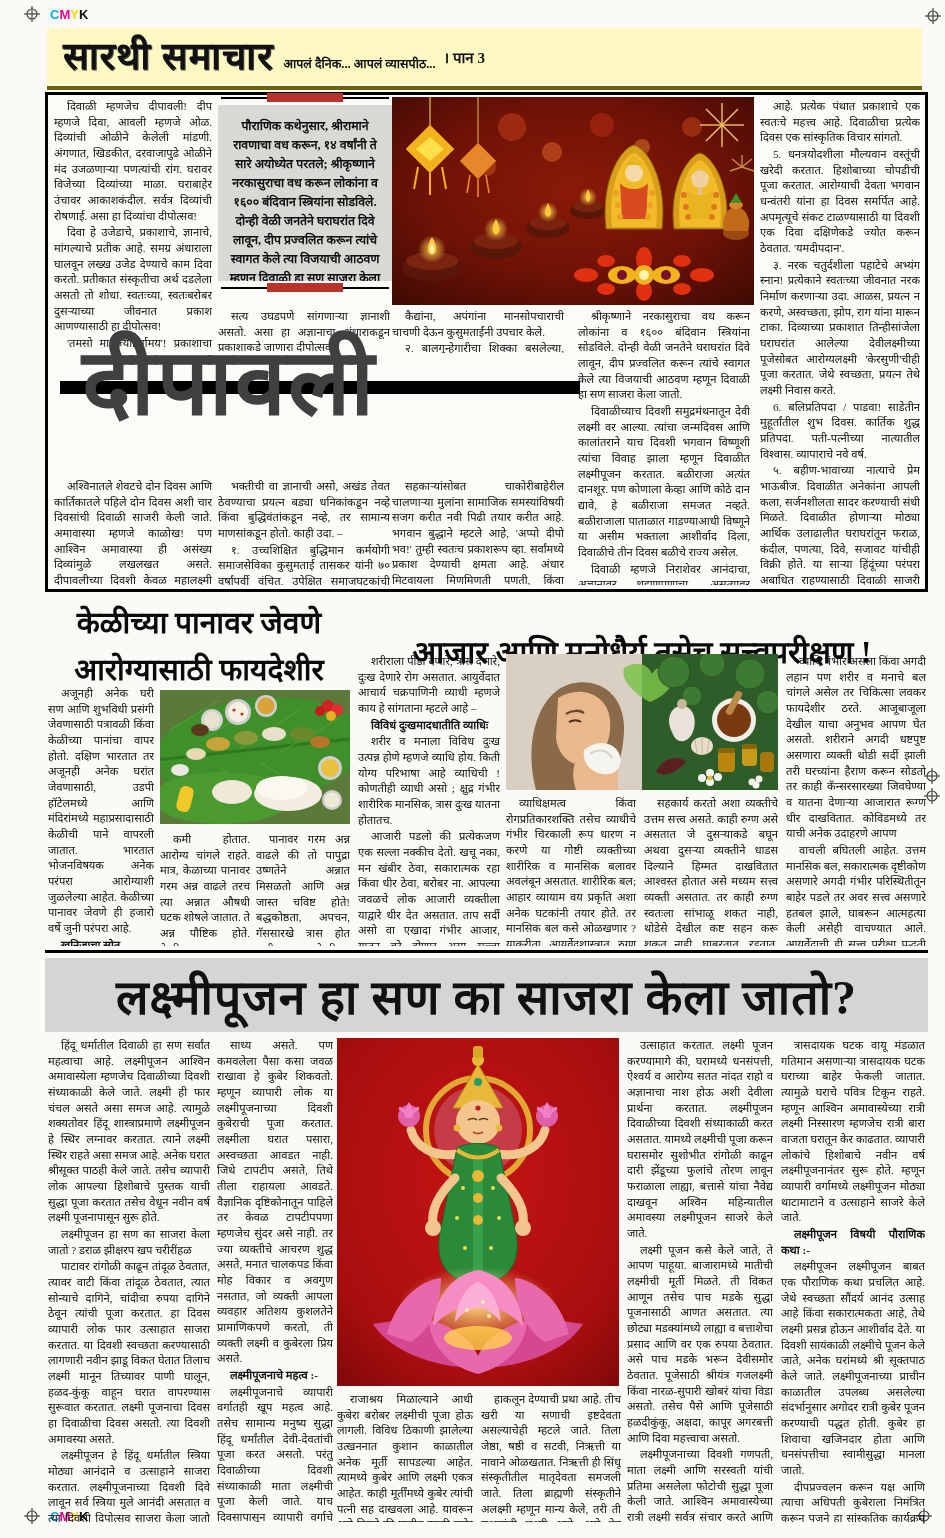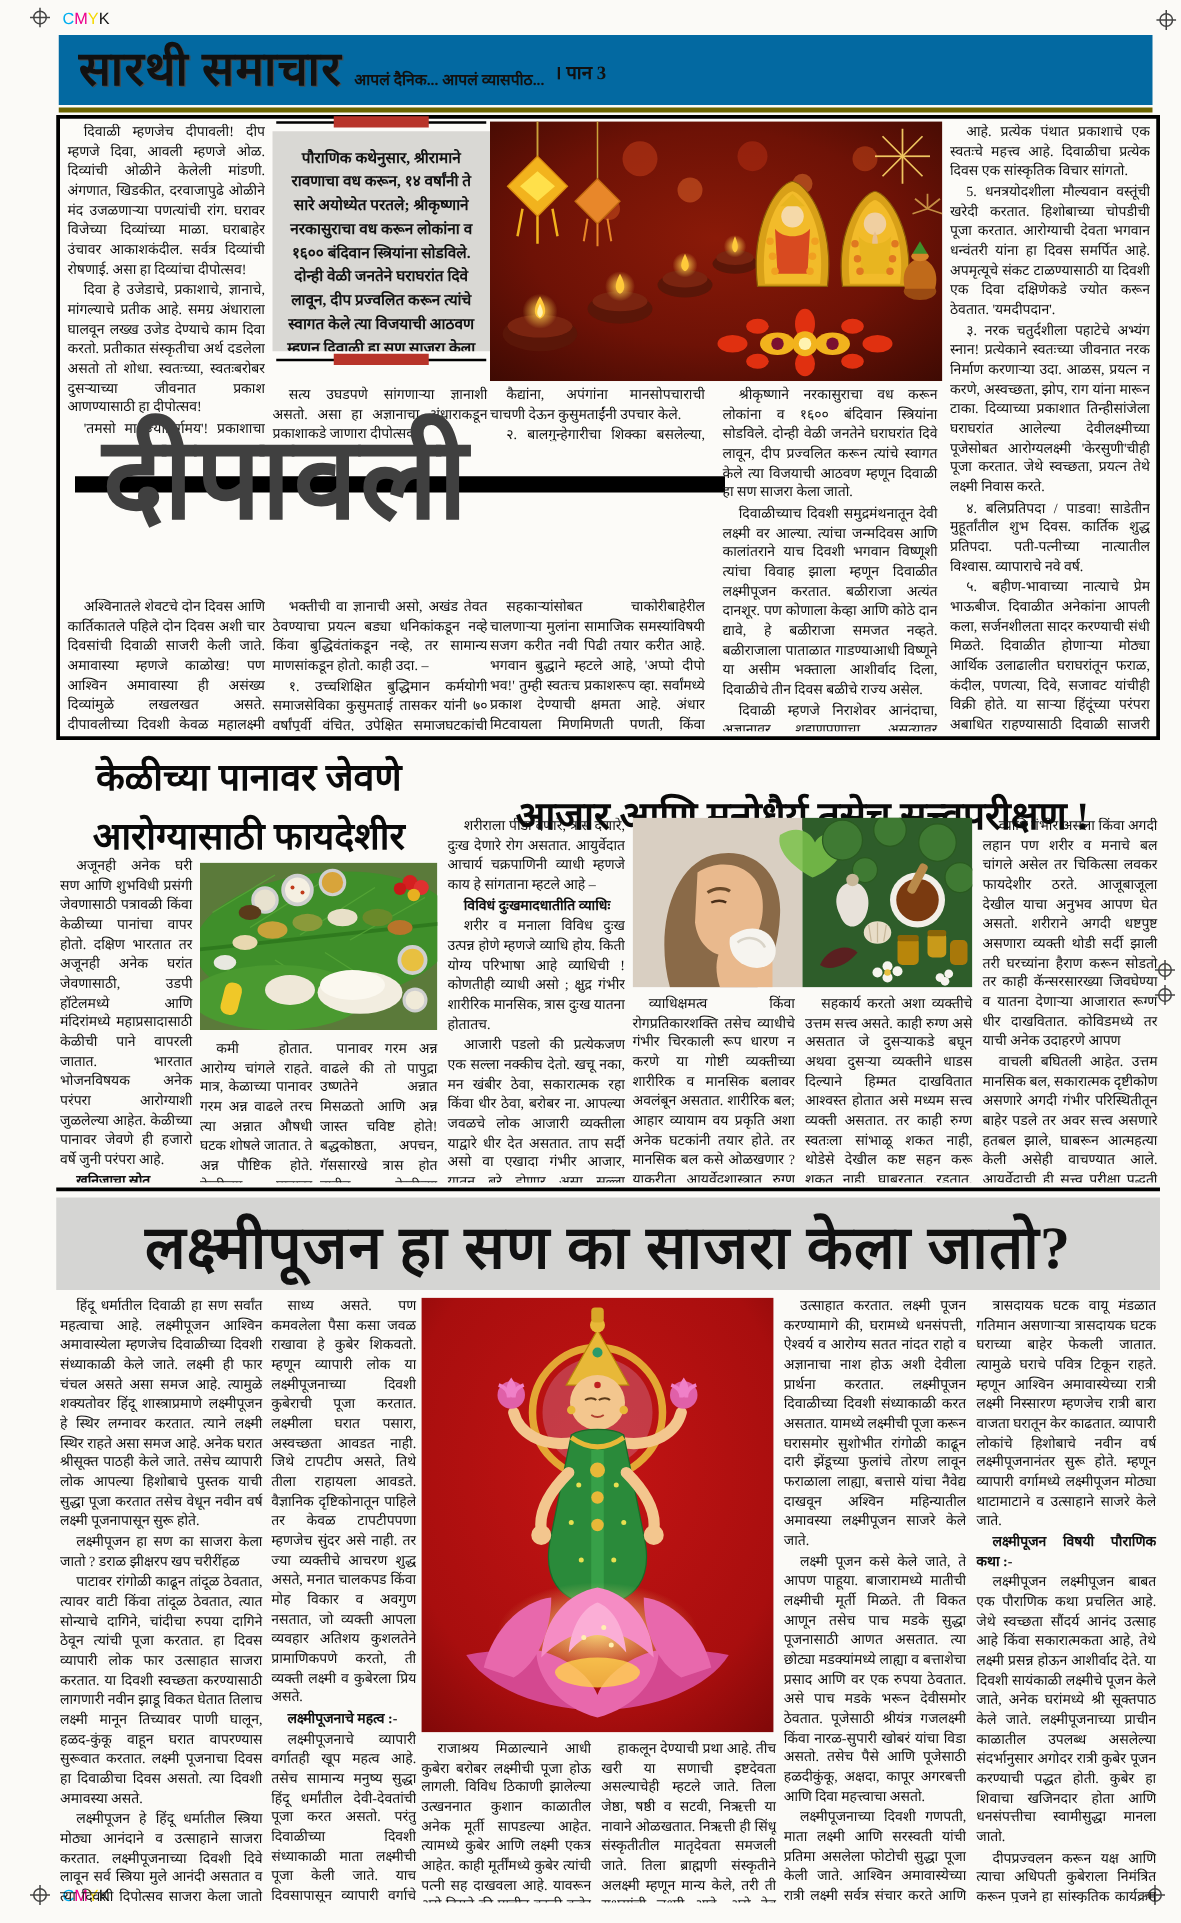--- a/index.html
+++ b/index.html
@@ -2,24 +2,24 @@
 <html><head>
 <meta charset="utf-8">
 <style>
   html,body{margin:0;padding:0;}
   body{width:945px;height:1538px;position:relative;background:#fbfaf7;
        font-family:"Liberation Serif","DejaVu Serif",serif;color:#111;}
   .abs{position:absolute;}
   
   .reg{position:absolute;width:16px;height:16px;}
   .cmyk{position:absolute;font-family:"Liberation Sans","DejaVu Sans",sans-serif;
-        font-size:13px;font-weight:normal;letter-spacing:0px;}
+        font-size:13px;font-weight:bold;letter-spacing:0px;}
   .cmyk .c{color:#00aeef}.cmyk .m{color:#ec008c}.cmyk .y{color:#f5d900}.cmyk .k{color:#111}
   
-  .masthead{left:47px;top:28px;width:875px;height:56px;background:#0369a1;
+  .masthead{left:47px;top:28px;width:875px;height:56px;background:#fef9c3;
             display:flex;align-items:center;}
   .mast-title{font-size:38px;font-weight:900;line-height:1;margin-left:16px;
               text-shadow:1px 1px 0 #4a4a4a;letter-spacing:1px;white-space:nowrap;}
   .mast-tagline{font-size:12.5px;font-weight:bold;margin-left:10px;margin-top:14px;white-space:nowrap;}
   .mast-date{margin-left:auto;font-size:20px;font-weight:900;white-space:nowrap;}
   .mast-page{font-size:15px;font-weight:bold;margin:0 12px 0 8px;margin-top:2px;white-space:nowrap;}
   .mast-rule{left:47px;top:86px;width:875px;height:4px;background:#6b6400;}
   
   .col{position:absolute;font-size:11.2px;line-height:1.4;text-align:justify;overflow:hidden;}
   .col .p{margin:0 0 1px 0;text-indent:13px;}
@@ -286,21 +286,21 @@
     </div>
   <div class="col" style="left:530px;top:214px;width:172px;height:276px;">
       <p class="p">श्रीकृष्णाने नरकासुराचा वध करून लोकांना व १६०० बंदिवान स्त्रियांना सोडविले. दोन्ही वेळी जनतेने घराघरांत दिवे लावून, दीप प्रज्वलित करून त्यांचे स्वागत केले त्या विजयाची आठवण म्हणून दिवाळी हा सण साजरा केला जातो.</p>
       <p class="p">दिवाळीच्याच दिवशी समुद्रमंथनातून देवी लक्ष्मी वर आल्या. त्यांचा जन्मदिवस आणि कालांतराने याच दिवशी भगवान विष्णूशी त्यांचा विवाह झाला म्हणून दिवाळीत लक्ष्मीपूजन करतात. बळीराजा अत्यंत दानशूर. पण कोणाला केव्हा आणि कोठे दान द्यावे, हे बळीराजा समजत नव्हते. बळीराजाला पाताळात गाडण्याआधी विष्णूने या असीम भक्ताला आशीर्वाद दिला, दिवाळीचे तीन दिवस बळीचे राज्य असेल.</p>
       <p class="p">दिवाळी म्हणजे निराशेवर आनंदाचा, अज्ञानावर शहाणपणाचा, असत्यावर सत्याचा, ठेविलेला विजय होय. वाईट गोष्टींची सतत चर्चा करण्यापेक्षा आपल्याकडे असलेल्या चांगल्या गोष्टींवर प्रकाश टाकत दुसऱ्यासाठी एक आशेचा दिवा लावावा.</p>
     </div>
   <div class="col" style="left:712px;top:4px;width:160px;height:486px;">
       <p class="p">आहे. प्रत्येक पंथात प्रकाशाचे एक स्वतःचे महत्त्व आहे. दिवाळीचा प्रत्येक दिवस एक सांस्कृतिक विचार सांगतो.</p>
       <p class="p">5. धनत्रयोदशीला मौल्यवान वस्तूंची खरेदी करतात. हिशोबाच्या चोपडीची पूजा करतात. आरोग्याची देवता भगवान धन्वंतरी यांना हा दिवस समर्पित आहे. अपमृत्यूचे संकट टाळण्यासाठी या दिवशी एक दिवा दक्षिणेकडे ज्योत करून ठेवतात. 'यमदीपदान'.</p>
       <p class="p">३. नरक चतुर्दशीला पहाटेचे अभ्यंग स्नान! प्रत्येकाने स्वतःच्या जीवनात नरक निर्माण करणाऱ्या उदा. आळस, प्रयत्न न करणे, अस्वच्छता, झोप, राग यांना मारून टाका. दिव्याच्या प्रकाशात तिन्हीसांजेला घराघरांत आलेल्या देवीलक्ष्मीच्या पूजेसोबत आरोग्यलक्ष्मी 'केरसुणी'चीही पूजा करतात. जेथे स्वच्छता, प्रयत्न तेथे लक्ष्मी निवास करते.</p>
-      <p class="p">४. बलिप्रतिपदा / पाडवा! साडेतीन मुहूर्तांतील शुभ दिवस. कार्तिक शुद्ध प्रतिपदा. पती-पत्नीच्या नात्यातील विश्वास. व्यापाराचे नवे वर्ष.</p>
+      <p class="p">6. बलिप्रतिपदा / पाडवा! साडेतीन मुहूर्तांतील शुभ दिवस. कार्तिक शुद्ध प्रतिपदा. पती-पत्नीच्या नात्यातील विश्वास. व्यापाराचे नवे वर्ष.</p>
       <p class="p">५. बहीण-भावाच्या नात्याचे प्रेम भाऊबीज. दिवाळीत अनेकांना आपली कला, सर्जनशीलता सादर करण्याची संधी मिळते. दिवाळीत होणाऱ्या मोठ्या आर्थिक उलाढालीत घराघरांतून फराळ, कंदील, पणत्या, दिवे, सजावट यांचीही विक्री होते. या साऱ्या हिंदूंच्या परंपरा अबाधित राहण्यासाठी दिवाळी साजरी केली जाते.</p>
     </div>
 </section>
 
 <section class="abs" style="left:48px;top:600px;width:302px;height:348px;">
   <div class="mid-head" style="left:0;top:0;width:302px;font-size:30px;">
     <div>केळीच्या पानावर जेवणे</div>
     <div>आरोग्यासाठी फायदेशीर</div>
   </div>
   <div class="col" style="left:0;top:86px;width:106px;height:260px;">

